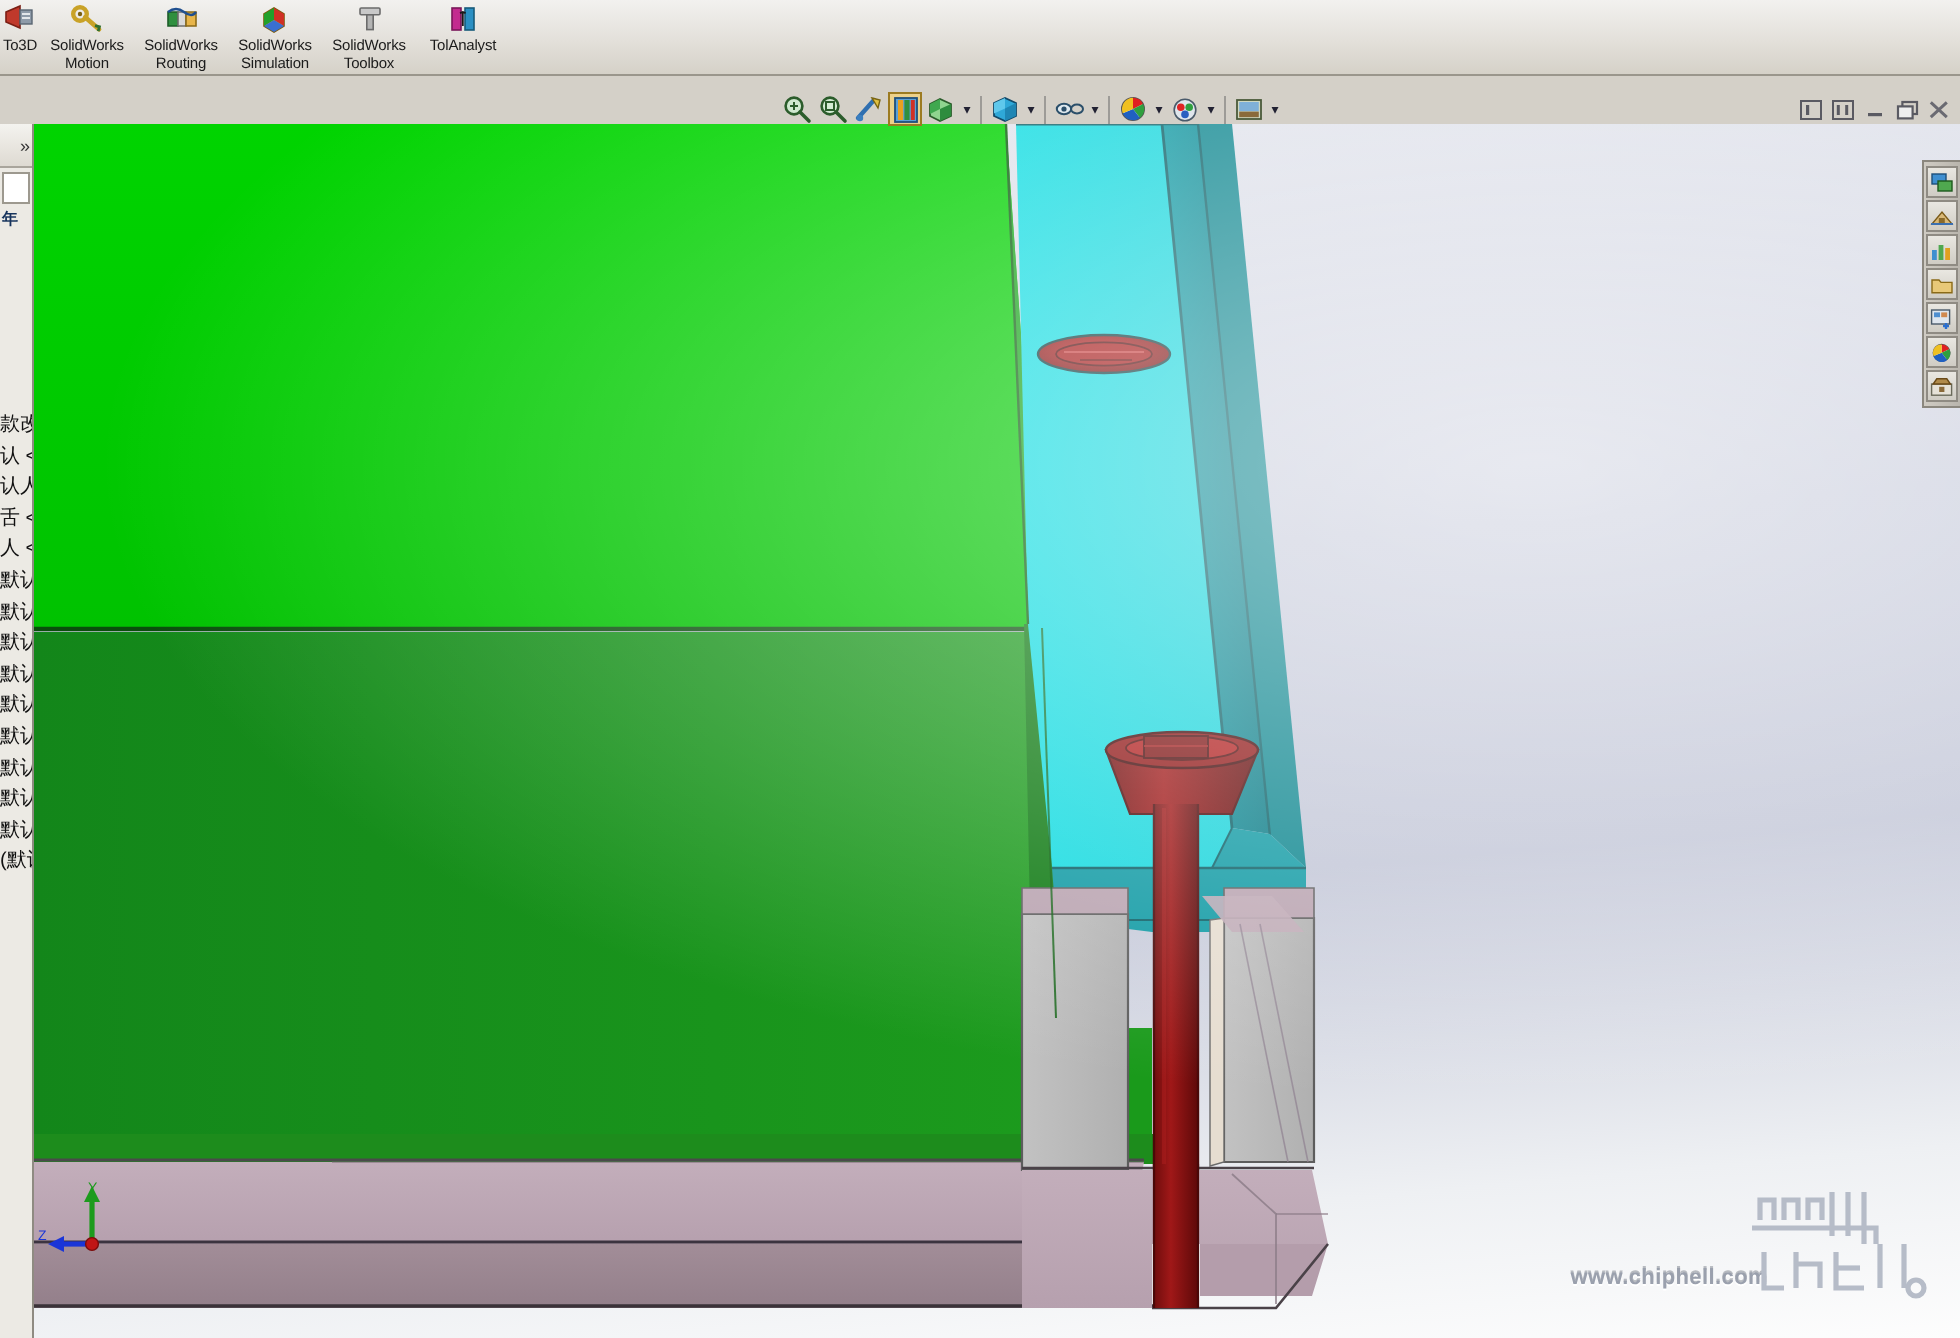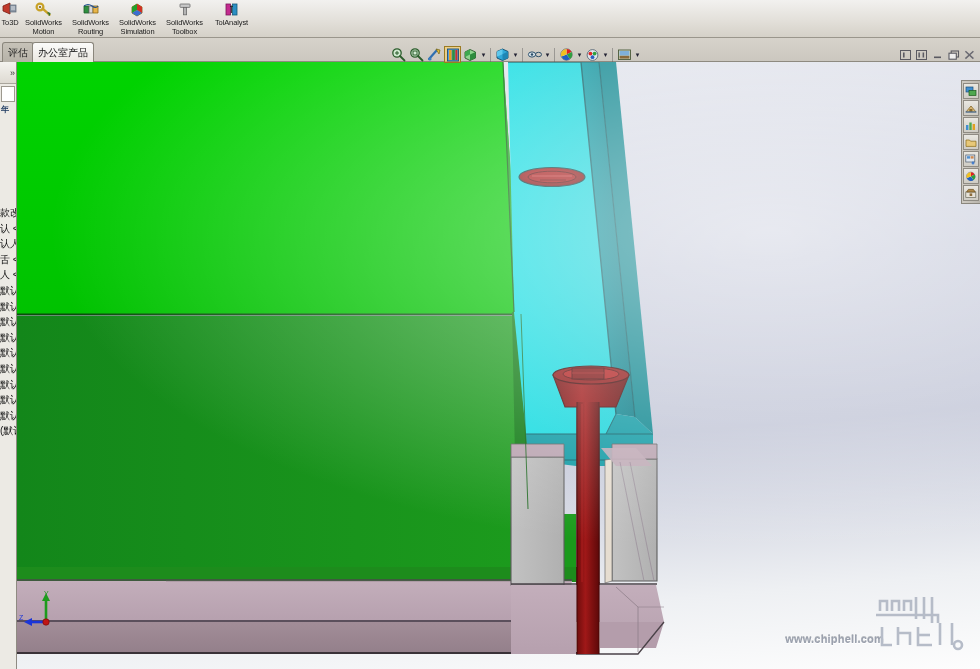--- a/index.html
+++ b/index.html
@@ -207,24 +207,20 @@
         <svg width="15" height="15" viewBox="0 0 15 15">
           <rect x="2" y="2" width="4.5" height="11" fill="#c32b8f" stroke="#7a1759" stroke-width=".8"></rect>
           <rect x="8.5" y="2" width="4.5" height="11" fill="#2b8fc3" stroke="#175a7a" stroke-width=".8"></rect>
           <path d="M7.4 4 v7 M6 4.6 l1.4 -.6 1.4 .6" fill="none" stroke="#1a1a1a" stroke-width=".9"></path>
         </svg>
       </span>
       <span class="ribbon-lbl">TolAnalyst</span>
     </div>
   </div>
 
-  <div id="tabstrip">
-    <div class="tab inactive">评估</div>
-    <div class="tab active">办公室产品</div>
-  </div>
 
   <div id="graphics">
     <svg id="modelsvg" width="964" height="607" viewBox="0 0 964 607">
       <defs>
         <linearGradient id="gGreenTop" x1="0" y1="0" x2="0" y2="1">
           <stop offset="0" stop-color="#00d400"></stop>
             <stop offset="1" stop-color="#00c200"></stop>
         </linearGradient>
         <linearGradient id="gGreenBody" x1="0" y1="0" x2="1" y2="0">
           <stop offset="0" stop-color="#13861a"></stop>

